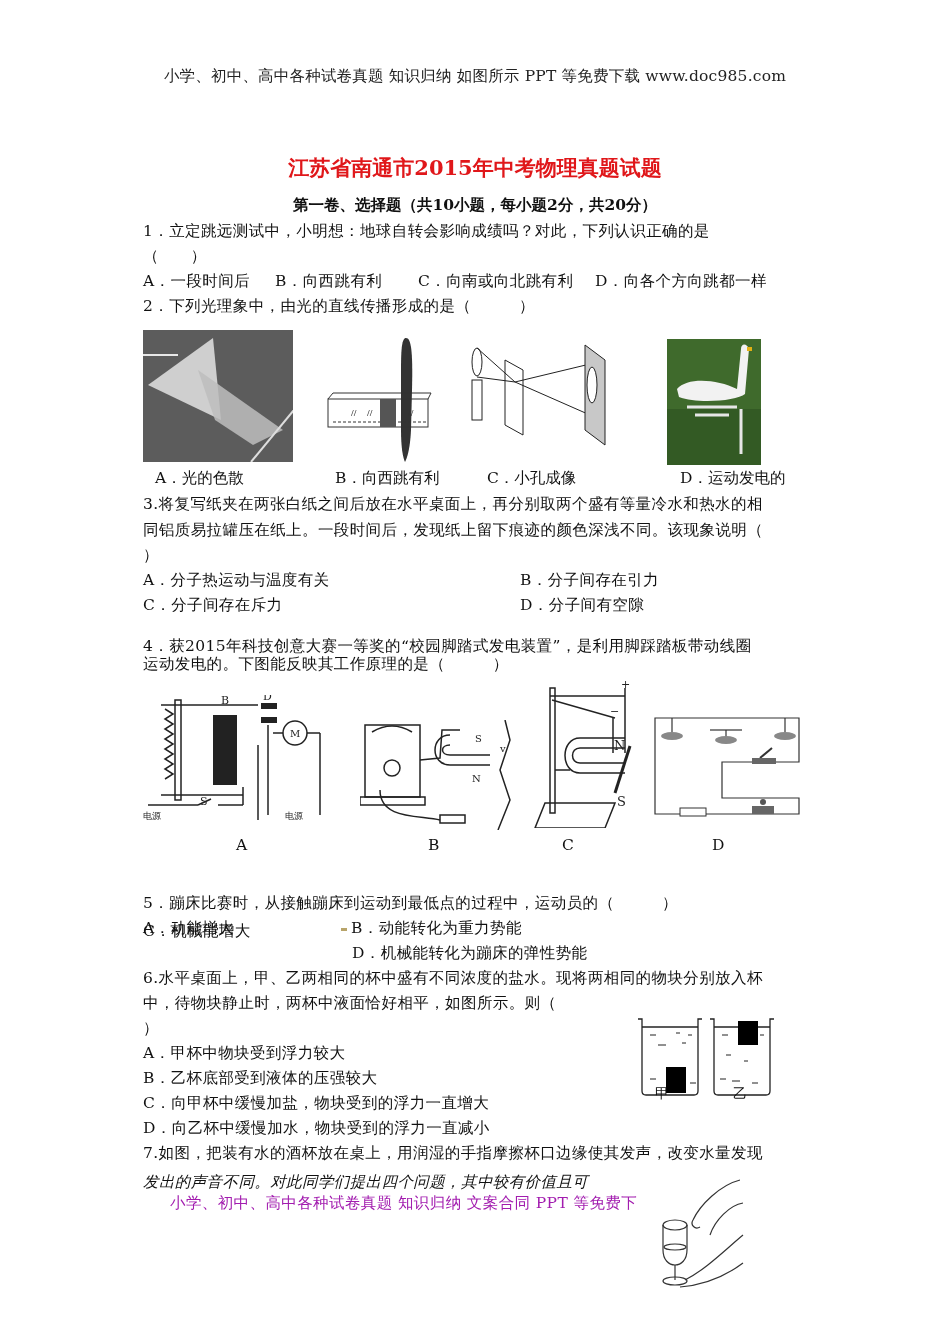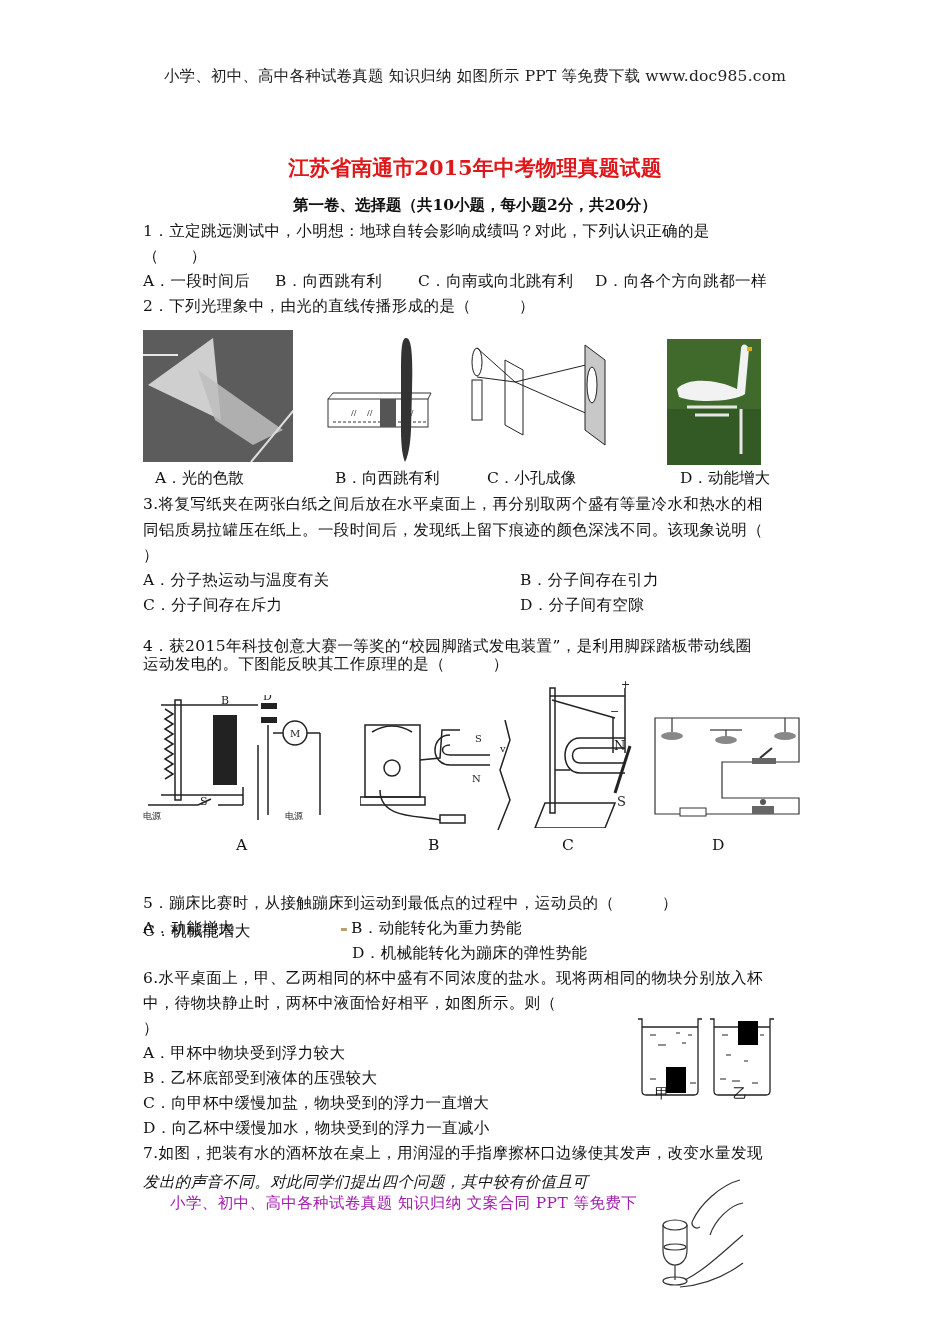--- a/index.html
+++ b/index.html
@@ -74,21 +74,21 @@
 
 <div class="abs fig" style="left:667px; top:339px; width:94px; height:126px;">
   <svg width="94" height="126" viewBox="0 0 94 126">
     <rect width="94" height="126" fill="#3f6a2c"></rect>
     <rect y="70" width="94" height="56" fill="#335a24"></rect>
     <path d="M10,50 C20,38 50,40 70,50 L74,10 C74,4 80,4 82,10 L78,55 C70,62 30,65 12,58 Z" fill="#f2f2f2"></path>
     <rect x="80" y="8" width="5" height="4" fill="#e2b014"></rect>
     <path d="M20,68 L70,68 M28,76 L62,76 M74,70 L74,115" stroke="#e6e6e6" stroke-width="3"></path>
   </svg>
 </div>
-<div class="abs cap" style="left:680px; top:468px;">D．动能增大</div>
+<div class="abs cap" style="left:680px; top:468px;">D．运动发电的</div>
 
 <div class="abs line" style="top:494px;">3.将复写纸夹在两张白纸之间后放在水平桌面上，再分别取两个盛有等量冷水和热水的相</div>
 <div class="abs line" style="top:520px;">同铝质易拉罐压在纸上。一段时间后，发现纸上留下痕迹的颜色深浅不同。该现象说明（</div>
 <div class="abs line" style="top:545px;">）</div>
 <div class="abs line" style="top:570px;">A．分子热运动与温度有关</div>
 <div class="abs line" style="top:570px; left:520px;">B．分子间存在引力</div>
 <div class="abs line" style="top:595px;">C．分子间存在斥力</div>
 <div class="abs line" style="top:595px; left:520px;">D．分子间有空隙</div>
 
 <div class="abs line" style="top:620px;margin-top:16px;">4．获2015年科技创意大赛一等奖的“校园脚踏式发电装置”，是利用脚踩踏板带动线圈</div>

